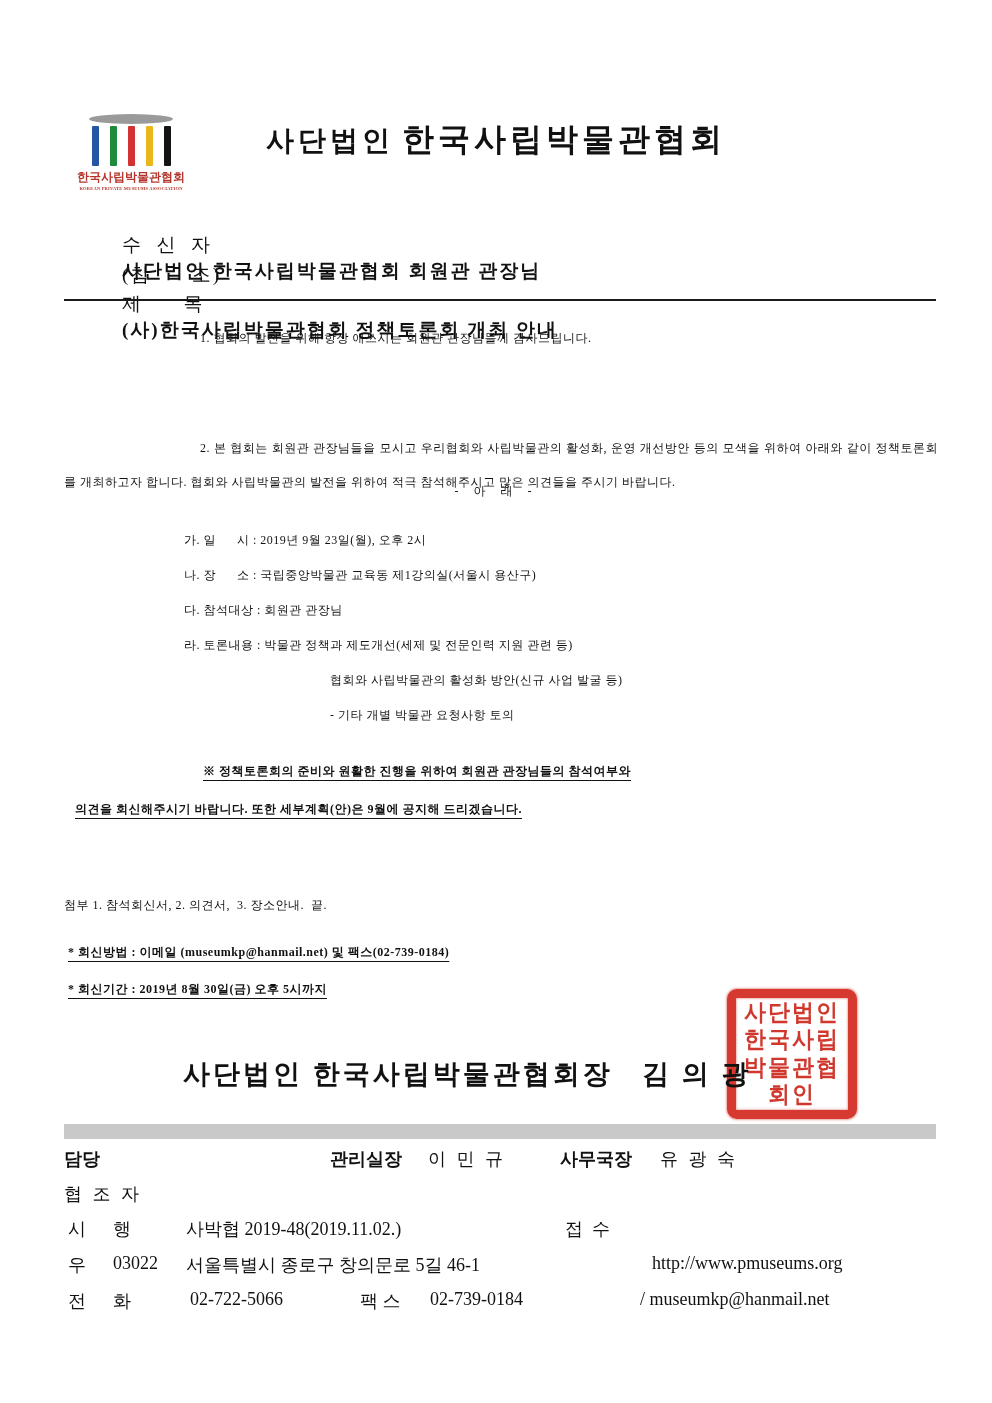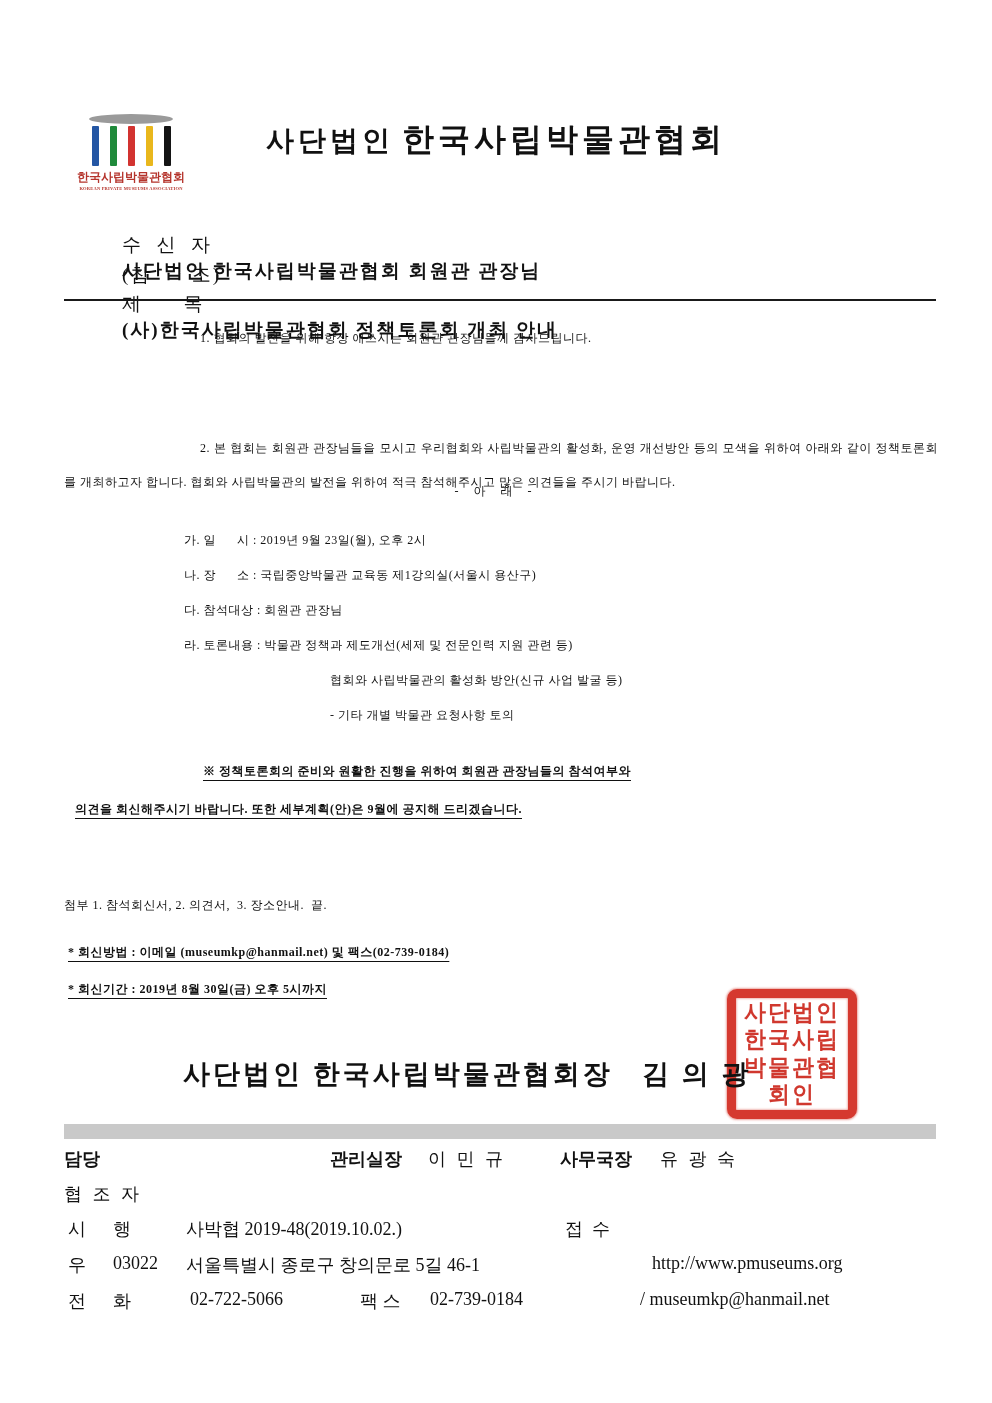--- a/index.html
+++ b/index.html
@@ -133,21 +133,21 @@
     <span class="abs f-bold" style="left:330px;">관리실장</span>
     <span class="abs sp2" style="left:428px;">이 민 규</span>
     <span class="abs f-bold" style="left:560px;">사무국장</span>
     <span class="abs sp2" style="left:660px;">유 광 숙</span>
   </div>
 
   <div class="abs f-row sp2" style="top:1182px;left:64px;">협 조 자</div>
 
   <div class="abs f-row" style="top:1217px;left:0;width:992px;height:28px;">
     <span class="abs pre" style="left:68px;">시      행</span>
-    <span class="abs" style="left:186px;">사박협 2019-48(2019.10.02.)</span>
+    <span class="abs" style="left:186px;">사박협 2019-48(2019.11.02.)</span>
     <span class="abs pre" style="left:565px;">접  수</span>
   </div>
 
   <div class="abs f-row" style="top:1253px;left:0;width:992px;height:28px;">
     <span class="abs" style="left:68px;">우</span>
     <span class="abs" style="left:113px;">03022</span>
     <span class="abs" style="left:186px;">서울특별시 종로구 창의문로 5길 46-1</span>
     <span class="abs" style="left:652px;font-family:'Liberation Serif',serif;">http://www.pmuseums.org</span>
   </div>
 

